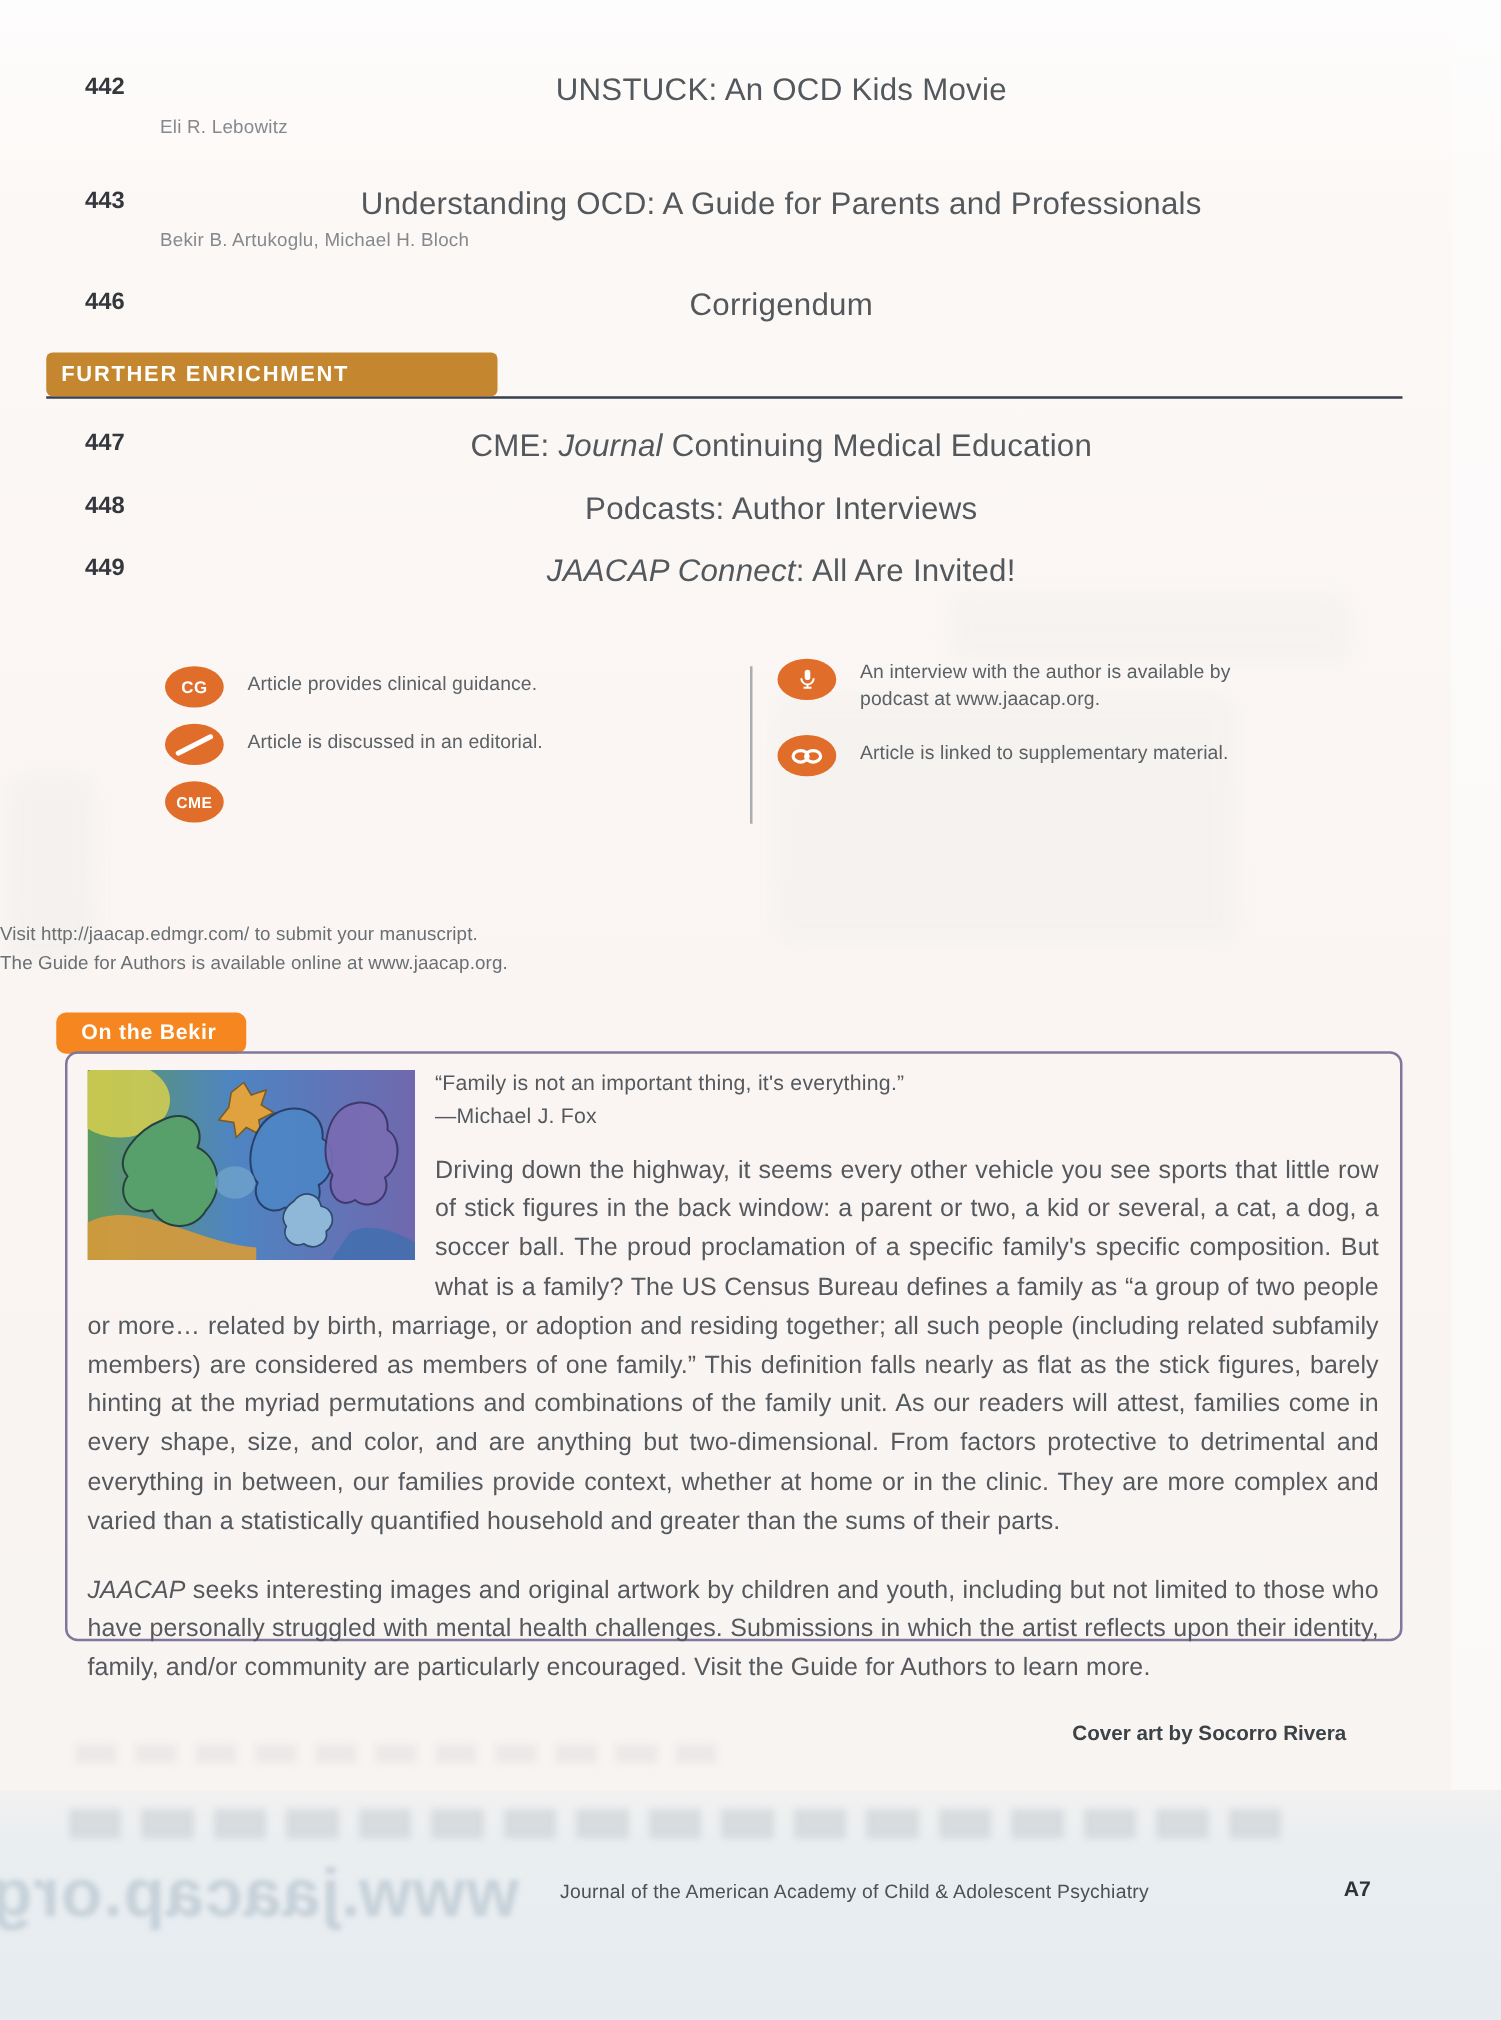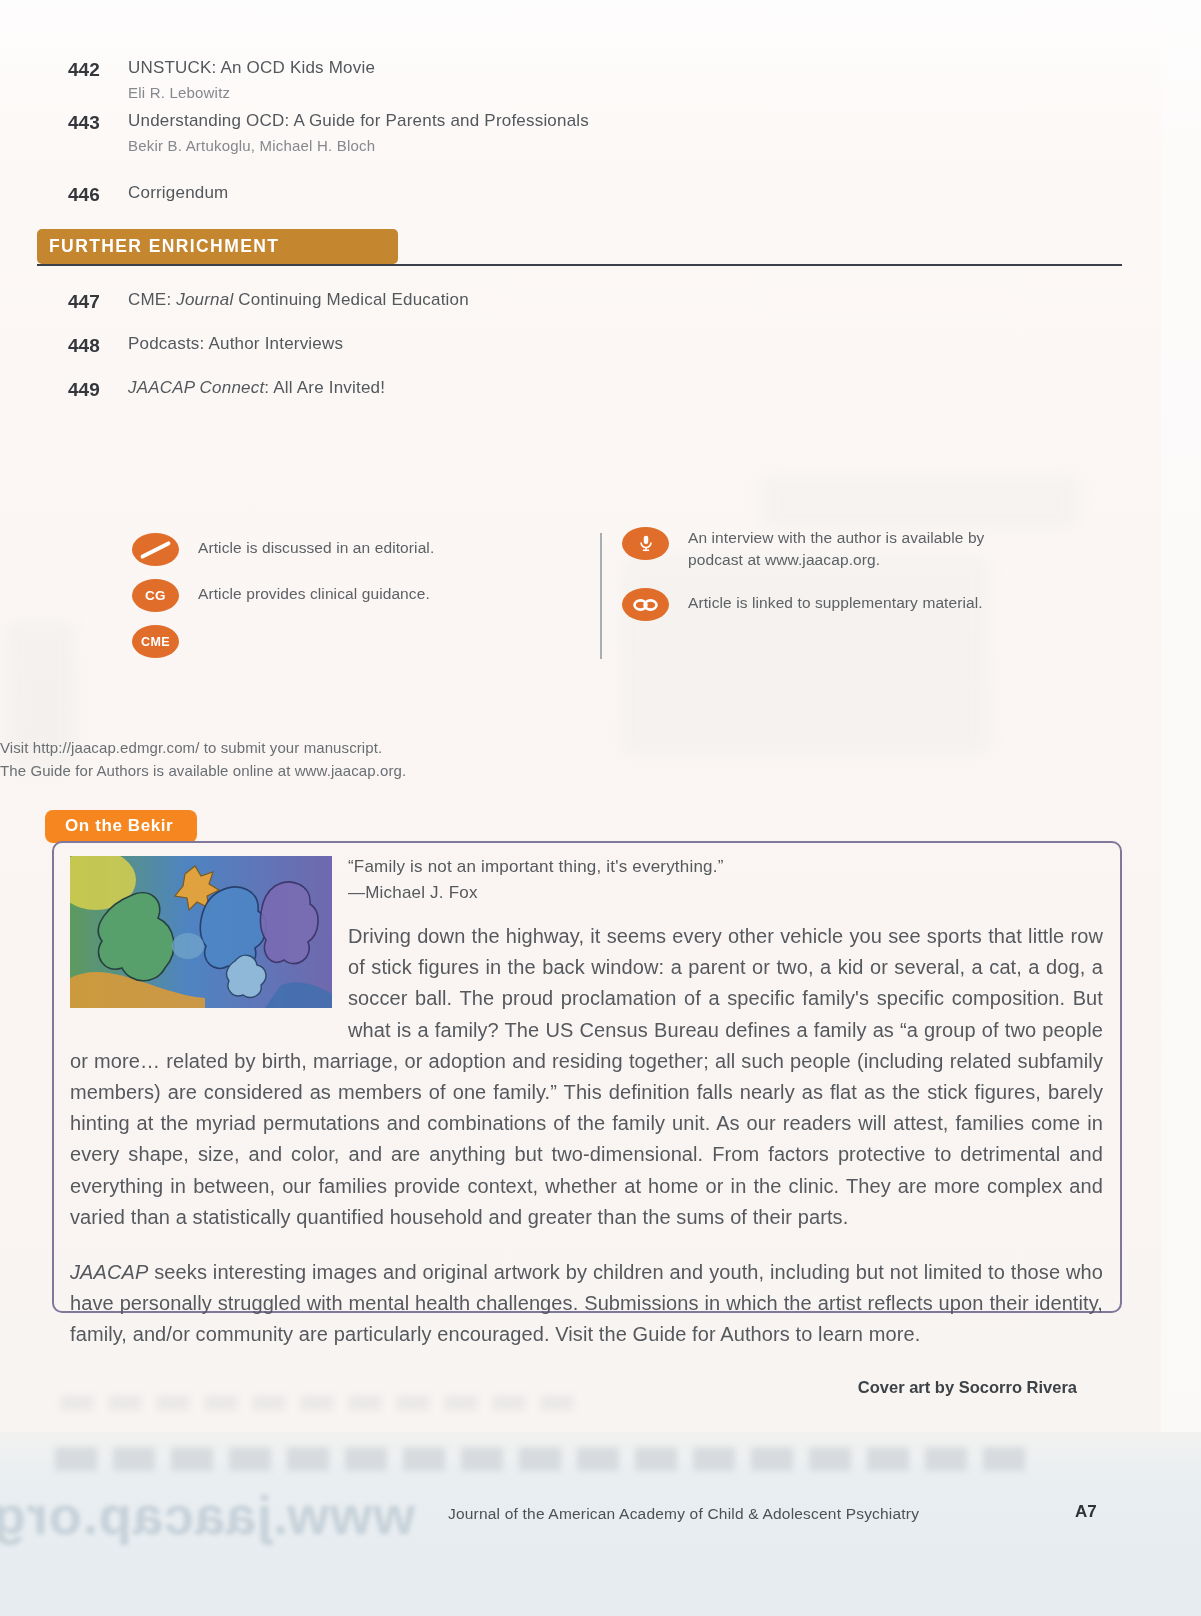--- a/index.html
+++ b/index.html
@@ -18,24 +18,24 @@
   body{font-family:"Liberation Sans", sans-serif;background:#e9e9e9;}
   .page{position:relative;width:1201px;height:1616px;overflow:hidden;
     background:linear-gradient(180deg,#fefdfd 0%,#fcf8f6 10%,#faf5f3 55%,#f8f4f2 88%,#f6f3f1 100%);}
   .scan-strip{position:absolute;right:0;top:0;width:40px;height:100%;background:#fefefe;opacity:.55;}
 
   
   .toc-wrap{position:absolute;top:58px;left:37px;width:1085px;}
   .toc-entry{display:flex;padding-left:31px;}
   .toc-num{flex:0 0 60px;font-size:19px;font-weight:bold;color:var(--num-text);padding-top:1px;}
   .toc-body{flex:1;}
-  .toc-title{display:block;font-size:17px;color:var(--title-text);letter-spacing:.2px;}
+  .toc-title{display:block;font-size:25px;color:var(--title-text);letter-spacing:.2px;text-align:center;}
   .toc-authors{display:block;font-size:15px;color:var(--author-text);margin-top:6px;letter-spacing:.2px;}
   .toc-authors:empty{display:none;}
-  .mb22{margin-bottom:10px;} .mb29{margin-bottom:29px;} .mb24{margin-bottom:24px;}
+  .mb22{margin-bottom:39px;} .mb29{margin-bottom:29px;} .mb24{margin-bottom:24px;}
   .mb23{margin-bottom:23px;} .mb21{margin-bottom:21px;}
 
   .banner-row{border-bottom:2px solid var(--rule);line-height:0;}
   .banner{display:inline-block;line-height:normal;color:#fff;font-weight:bold;font-size:17.5px;
     letter-spacing:1.4px;border-radius:5px 5px 0 0;padding:7px 0 7px 24px;}
   .banner-correction{background:var(--correction-banner);width:358px;border-radius:5px;}
   .banner-enrichment{background:var(--enrichment-banner);width:361px;border-radius:5px;padding-left:12px;}
 
   
   .legend{position:absolute;top:527px;left:37px;width:1085px;height:150px;}
@@ -151,29 +151,29 @@
     </div>
 
   </div>
 
   <div class="legend">
     <div class="legend-divider"></div>
 
     <div class="legend-col-left">
       <div class="legend-item">
         <span class="legend-oval">
+            <span class="badge-txt">CG</span>
+          </span>
+        <span class="legend-text">Article provides clinical guidance.</span>
+      </div>
+      <div class="legend-item">
+        <span class="legend-oval">
             <span class="slash"></span>
           </span>
         <span class="legend-text">Article is discussed in an editorial.</span>
-      </div>
-      <div class="legend-item">
-        <span class="legend-oval">
-            <span class="badge-txt">CG</span>
-          </span>
-        <span class="legend-text">Article provides clinical guidance.</span>
       </div>
       <div class="legend-item tight">
         <span class="legend-oval">
             <span class="badge-txt" style="font-size:12.5px">CME</span>
           </span>
       </div>
     </div>
 
     <div class="legend-col-right">
       <div class="legend-item tight" style="margin-bottom:17px">

